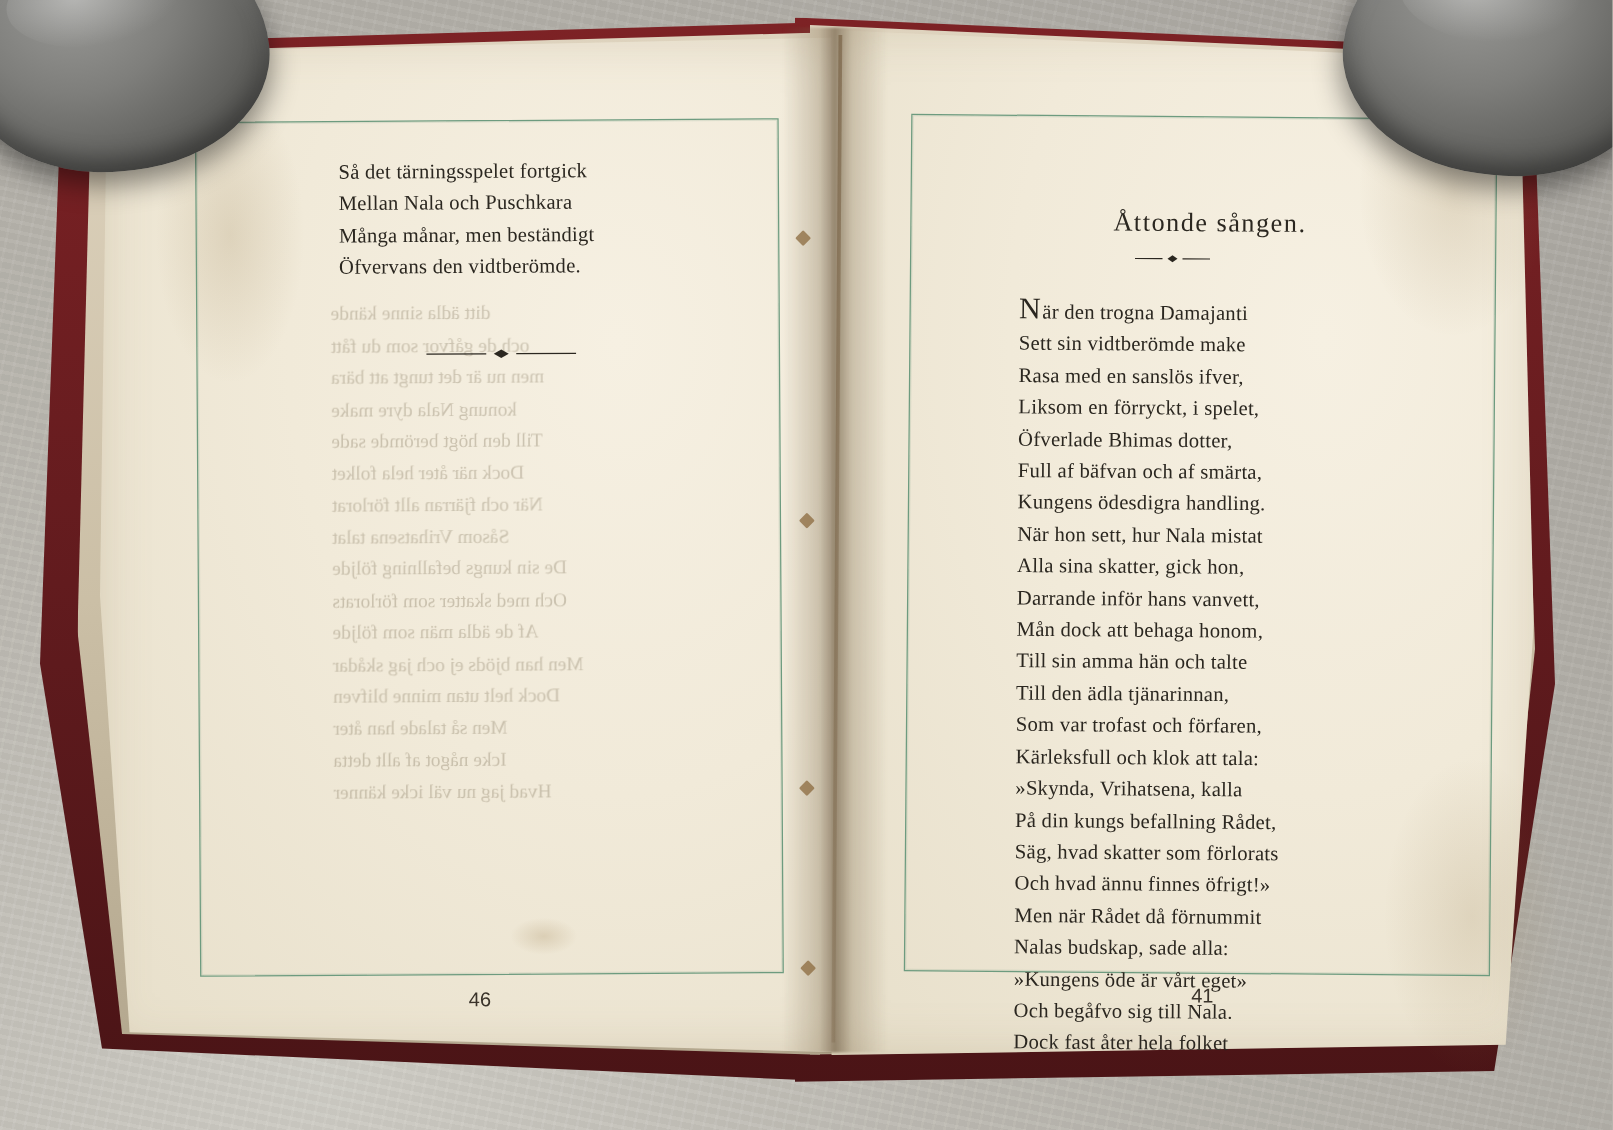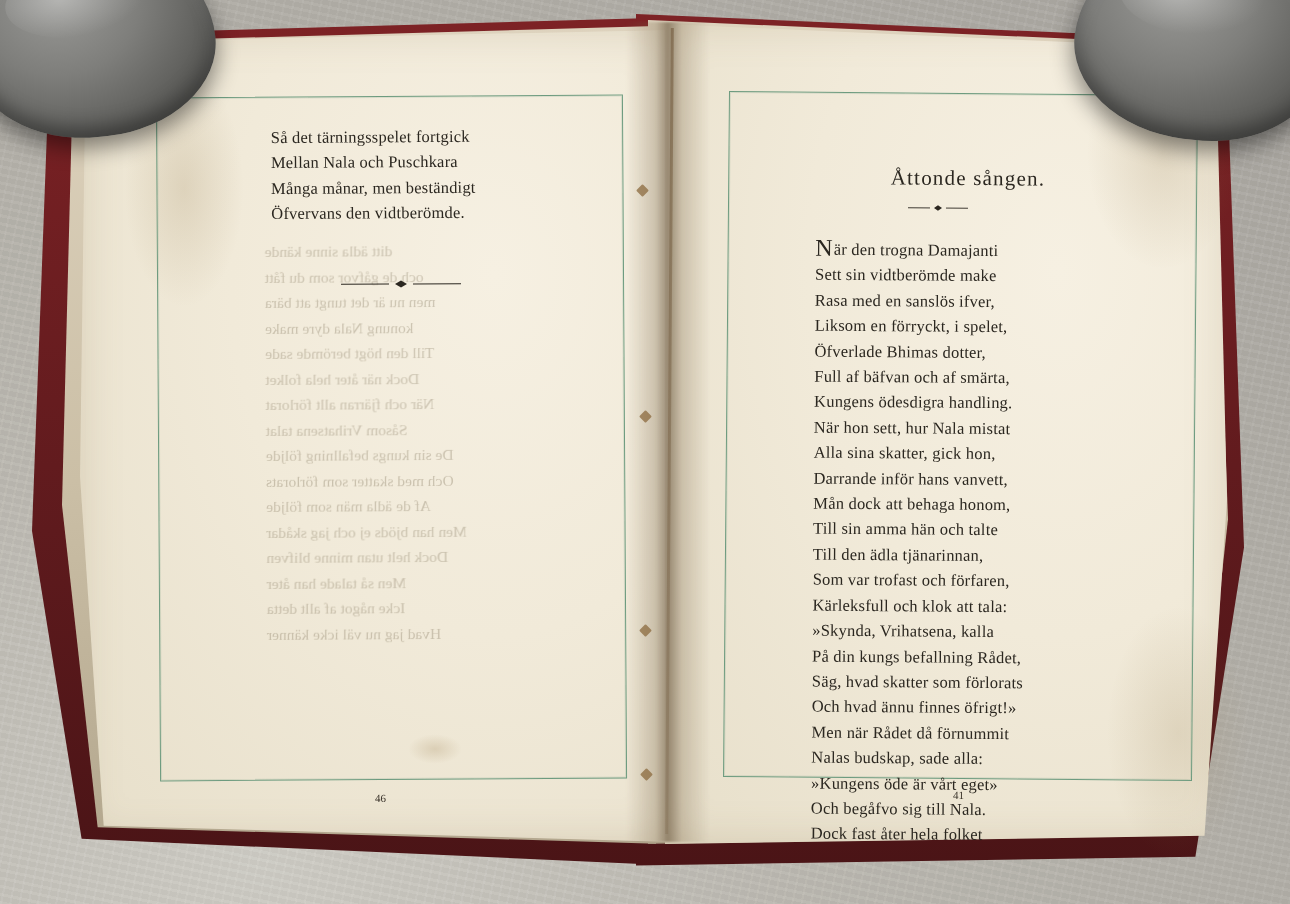--- a/index.html
+++ b/index.html
@@ -209,23 +209,23 @@
   .rule-ornament {
     position: absolute;
     width: 120px; height: 12px;
     transform: rotate(0.45deg);
   }
   #orn-right { left: 880px; top: 192px; width: 60px; }
   #orn-left  { left: 313px; top: 268px; width: 120px; transform: rotate(-0.35deg); }
 
   .folio {
     position: absolute;
-    font-size: 11px;
+    font-size: 16px;
     color: #3a332a;
-    font-family: Liberation Serif, serif;
+    font-family: Liberation Sans, sans-serif;
   }
   #folio-left  { left: 347px; top: 784px; transform: rotate(-0.35deg); }
   #folio-right { left: 925px; top: 781px; transform: rotate(0.45deg); }
 
   
   #showthrough {
     position: absolute;
     left: 238px; top: 230px;
     width: 330px; height: 490px;
     transform: rotate(-0.35deg) scaleX(-1);

